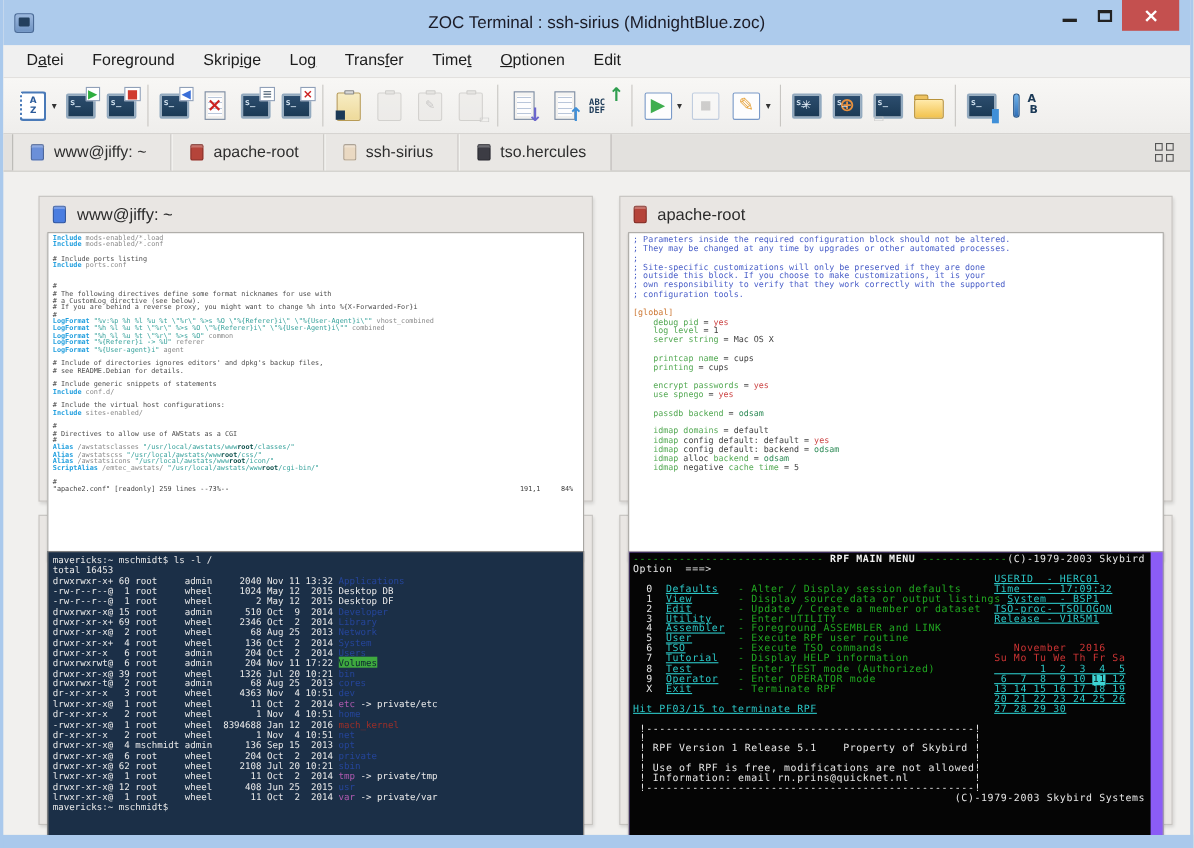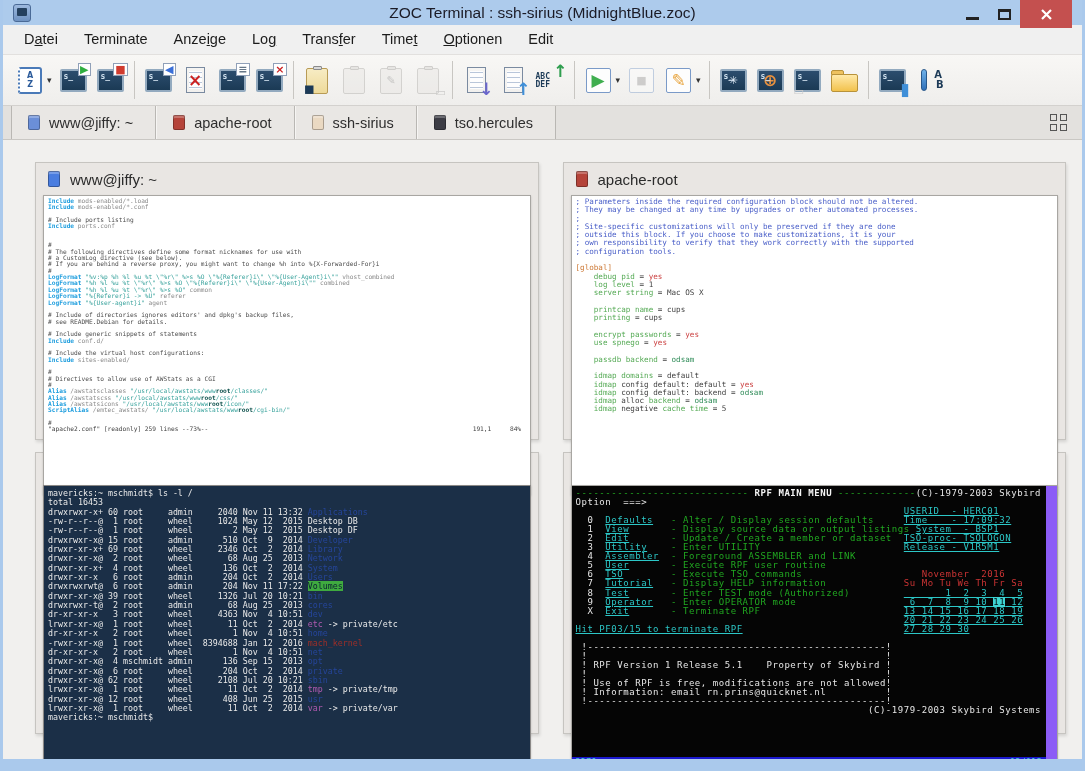--- a/index.html
+++ b/index.html
@@ -1,20 +1,20 @@
 <!DOCTYPE html>
 <html><head>
 <meta charset="utf-8">
 <style>
   html,body{margin:0;padding:0;background:#d8d8d8;font-family:"Liberation Sans",sans-serif;}
   *{box-sizing:border-box;}
   .window{width:1085px;height:771px;position:relative;background:#f1f0ee;
     border-left:3px solid #aac9ec;border-right:3px solid #aac9ec;border-bottom:12px solid #aac9ec;overflow:hidden;}
   
-  .titlebar{height:25px;background:#adcbec;display:flex;align-items:center;position:relative;}
+  .titlebar{height:41px;background:#adcbec;display:flex;align-items:center;position:relative;}
   .app-icon{width:18px;height:18px;margin-left:10px;border-radius:3px;background:linear-gradient(#9db9de,#6f93c2);
     border:1px solid #4a6a96;position:relative;flex:0 0 auto;}
   .app-icon::before{content:"";position:absolute;left:3px;top:3px;right:3px;bottom:5px;background:#24405e;border-radius:1px;}
   .title{position:absolute;left:0;right:0;text-align:center;font-size:15.5px;color:#1b1b26;}
   .win-controls{position:absolute;right:10px;top:0;display:flex;align-items:flex-start;height:28px;}
   .win-btn{width:32px;height:28px;display:flex;align-items:center;justify-content:center;cursor:default;}
   .win-btn.close{width:52px;background:#c4504f;}
   .glyph-min{width:13px;height:3px;background:#222;margin-top:8px;}
   .glyph-max{width:13px;height:11px;border:2px solid #222;border-top-width:3px;background:transparent;}
   
@@ -134,22 +134,22 @@
       <div class="win-btn close">
         <svg width="13" height="13" viewBox="0 0 13 13">
           <path d="M2 2 L11 11 M11 2 L2 11" stroke="#ffffff" stroke-width="2.2" fill="none"></path>
         </svg>
       </div>
     </div>
   </div>
 
   <div class="menubar">
       <div class="menu-item"><span>D</span><span class="mn">a</span><span>tei</span></div>
-      <div class="menu-item"><span>Terminate</span><span class="mn"></span><span></span></div>
-      <div class="menu-item"><span>Anze</span><span class="mn">i</span><span>ge</span></div>
+      <div class="menu-item"><span>Foreground</span><span class="mn"></span><span></span></div>
+      <div class="menu-item"><span>Skrip</span><span class="mn">i</span><span>ge</span></div>
       <div class="menu-item"><span>Lo</span><span class="mn">g</span><span></span></div>
       <div class="menu-item"><span>Trans</span><span class="mn">f</span><span>er</span></div>
       <div class="menu-item"><span>Time</span><span class="mn">t</span><span></span></div>
       <div class="menu-item"><span></span><span class="mn">O</span><span>ptionen</span></div>
       <div class="menu-item"><span>Edit</span><span class="mn"></span><span></span></div>
     </div>
 
   <div class="toolbar">
       <button class="tb-btn">
         <span class="tbi" data-base="book"></span>

